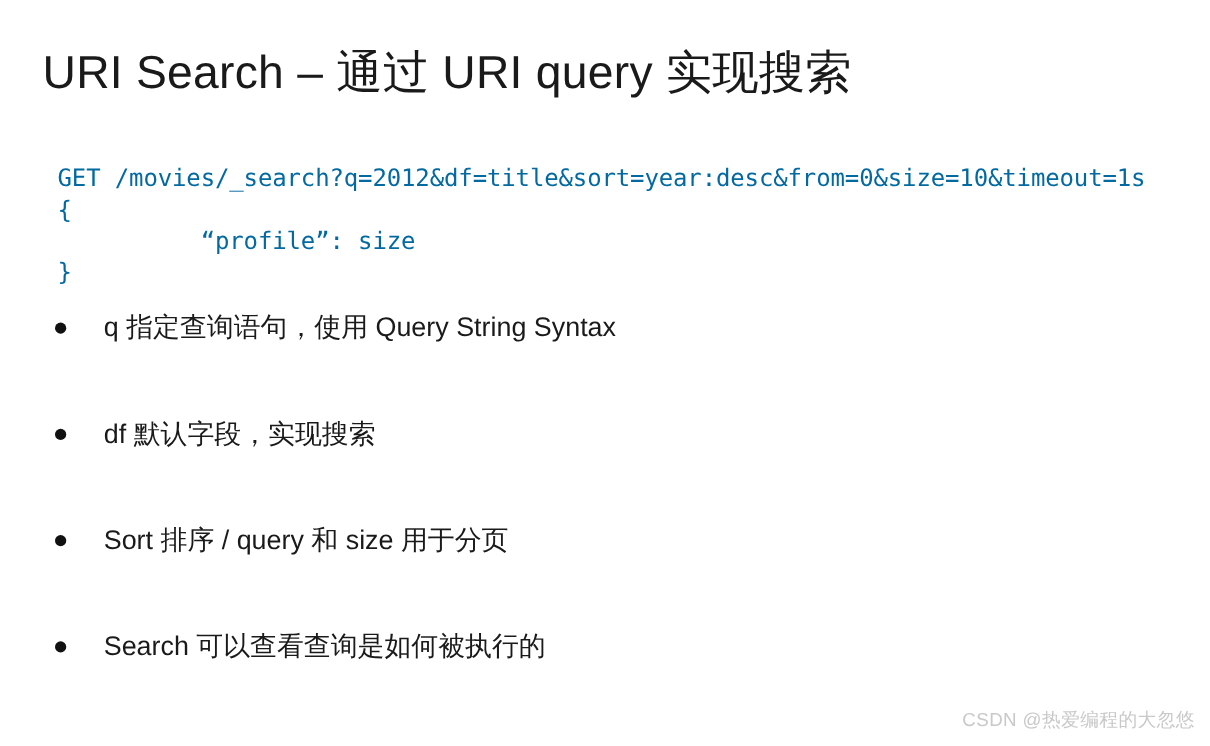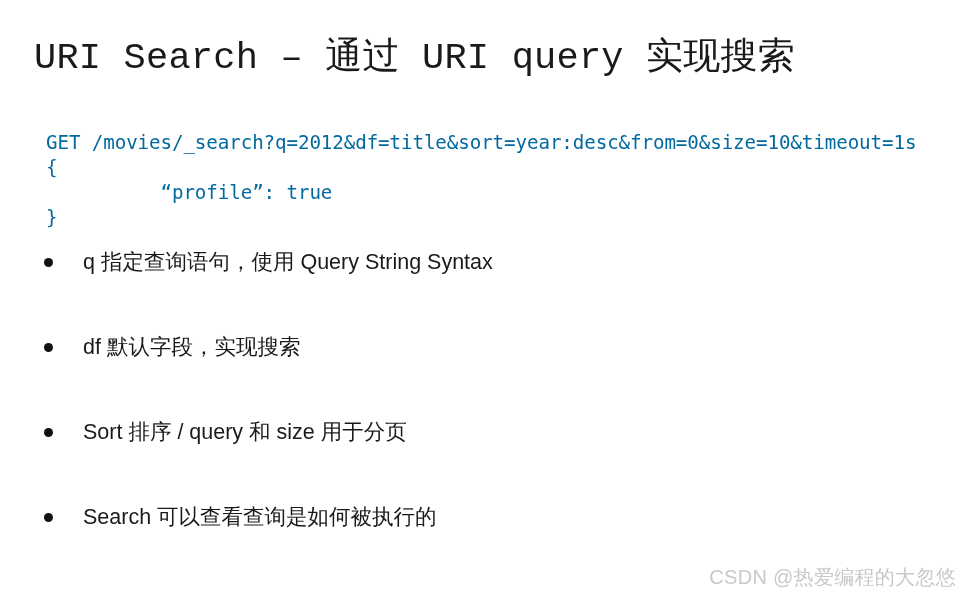--- a/index.html
+++ b/index.html
@@ -24,21 +24,20 @@
   .slide-title {
     position: absolute;
     left: 34px;
     top: 8px;
     font-size: 37px;
     line-height: 50px;
     font-weight: 400;
     letter-spacing: 0.2px;
     color: #1a1a1a;
     white-space: nowrap;
-    font-family: Liberation Mono, monospace;
   }
   .code-block {
     position: absolute;
     left: 46px;
     top: 111px;
     font-family: "DejaVu Sans Mono", monospace;
     font-size: 19.2px;
     line-height: 25px;
     color: #0369a1;
     white-space: pre;
@@ -72,35 +71,35 @@
     display: block;
     font-size: 21.5px;
     line-height: 30px;
     color: #1a1a1a;
     white-space: nowrap;
   }
   .watermark {
     position: absolute;
     right: 12px;
     top: 567px;
-    font-size: 20px;
+    font-size: 15px;
     line-height: 20px;
     color: #c9c9c9;
     white-space: nowrap;
     letter-spacing: 0.3px;
   }
 </style>
 </head>
 <body>
 
 <div class="slide">
 
   <h1 class="slide-title">URI Search – 通过 URI query 实现搜索</h1>
 
-  <pre class="code-block"><span class="code-line">GET /movies/_search?q=2012&amp;df=title&amp;sort=year:desc&amp;from=0&amp;size=10&amp;timeout=1s</span><span class="code-line">{</span><span class="code-line">          “profile”: true</span><span class="code-line">}</span></pre>
+  <pre class="code-block"><span class="code-line">GET /movies/_search?q=2012&amp;df=title&amp;sort=year:desc&amp;from=0&amp;size=10&amp;timeout=1s</span><span class="code-line">{</span><span class="code-line">          “profile”: size</span><span class="code-line">}</span></pre>
 
   <div class="bullet-list">
 
     <div class="bullet-item">
       <span class="bullet-marker"></span>
       <span class="bullet-text">q 指定查询语句，使用 Query String Syntax</span>
     </div>
 
     <div class="bullet-item">
       <span class="bullet-marker"></span>

